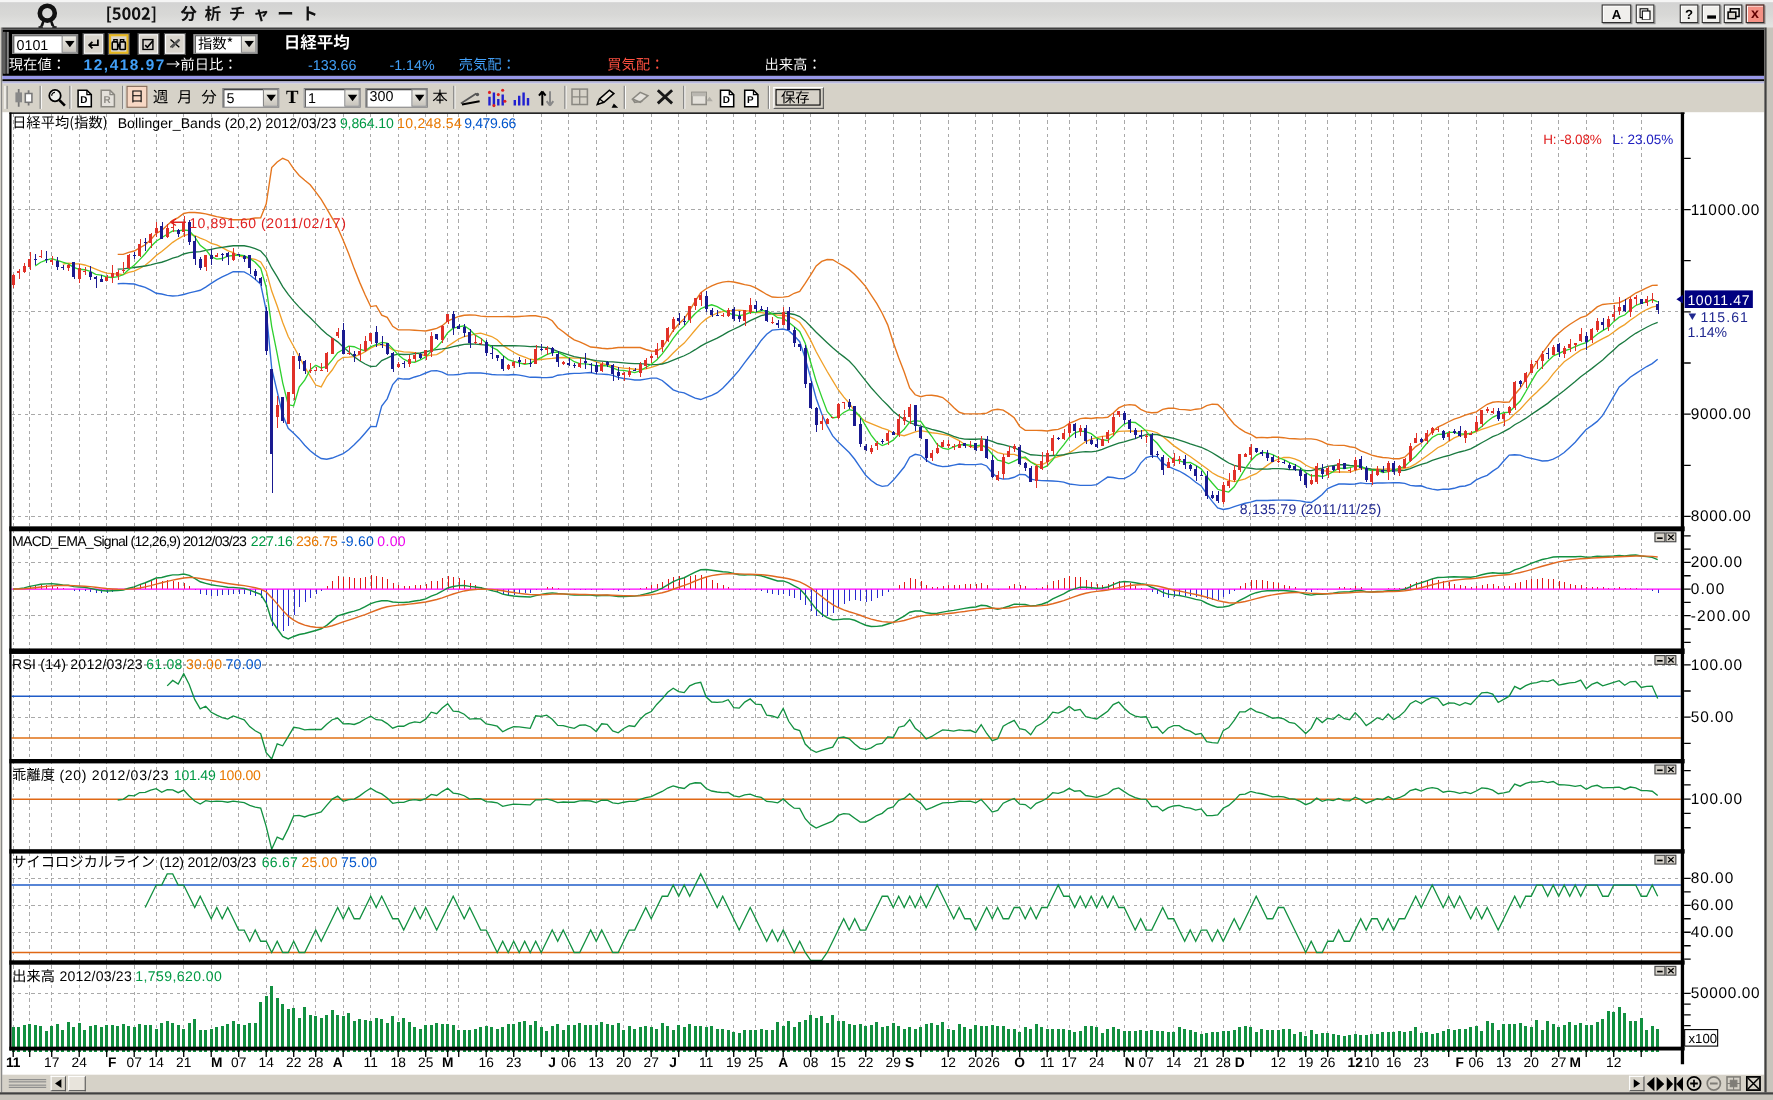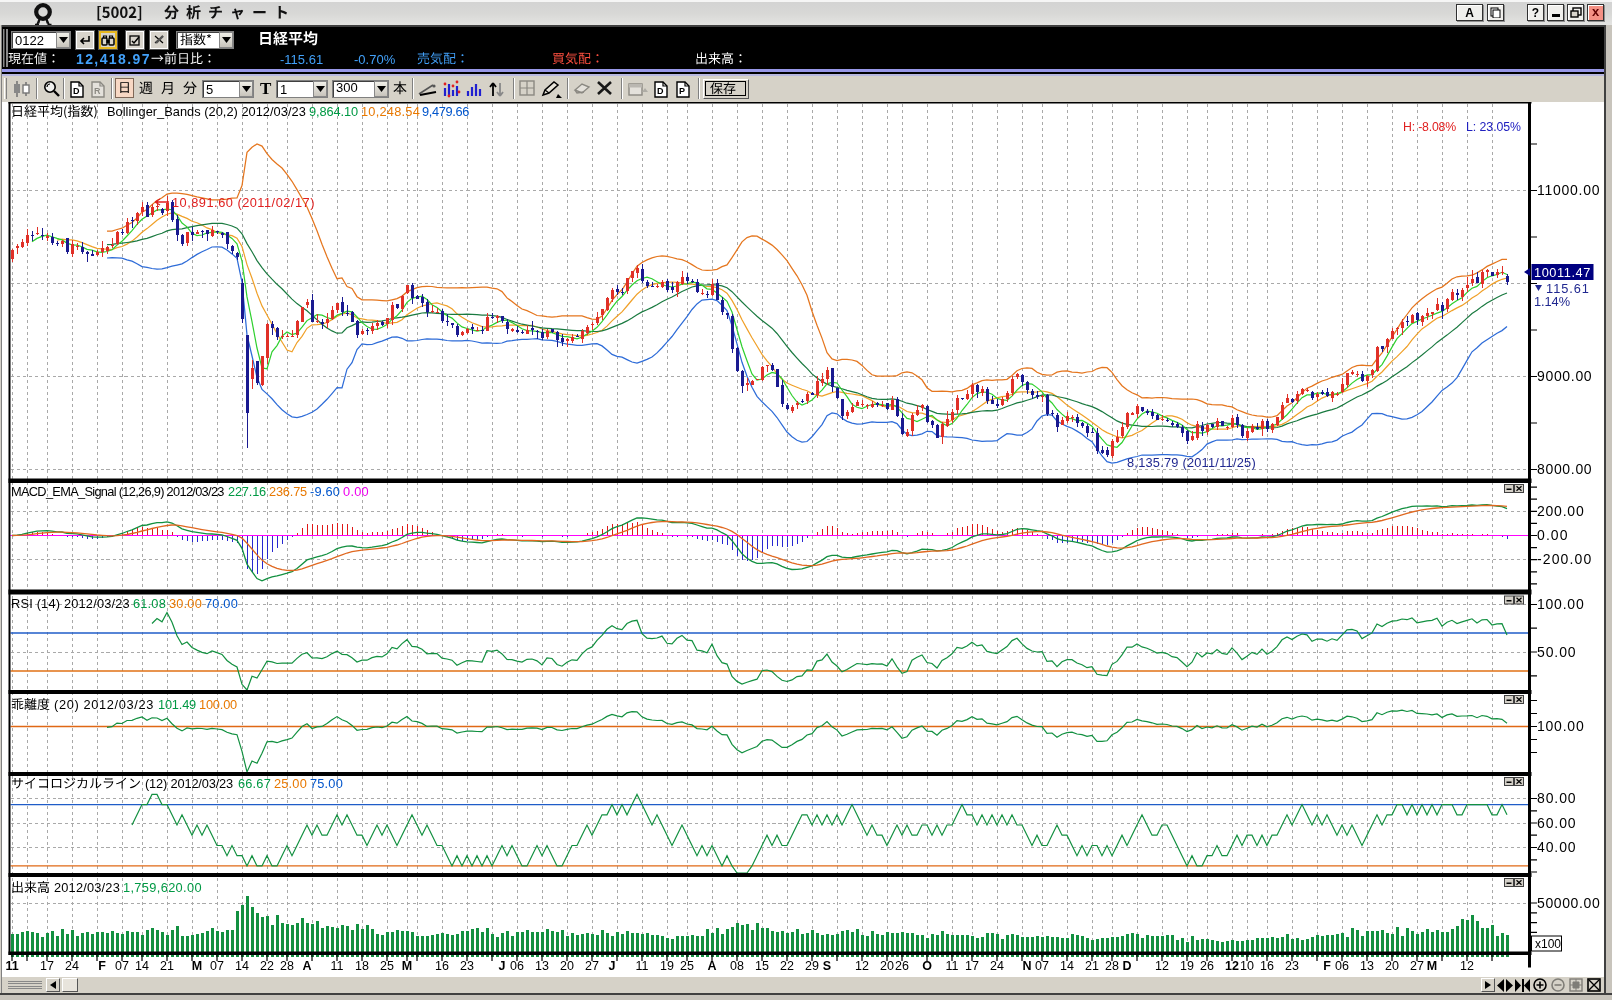--- a/index.html
+++ b/index.html
@@ -216,21 +216,21 @@
   </div>
 <div style="position:absolute;left:2px;top:27px;width:1602px;height:42px;background:#000"></div>
 <div style="position:absolute;left:3px;top:29px;width:2px;height:38px;background:#888;border-right:1px solid #444"></div>
 <div style="position:absolute;left:6px;top:29px;width:2px;height:38px;background:#888"></div>
 <div style="position:absolute;left:11px;top:31px;width:60px;height:18px;background:#fff;border:1px solid #808080;box-shadow:inset 1px 1px 0 #404040"></div>
 <div style="position:absolute;left:56px;top:32px;width:14px;height:16px;background:linear-gradient(#f0efe8,#c8c4bc);border:1px solid #888;display:flex;align-items:center;justify-content:center">
     <svg width="9" height="6">
       <path d="M0 0h9l-4.5 6z" fill="#000"></path>
     </svg>
   </div>
-<div style="position:absolute;left:15px;top:31px;height:18px;display:flex;align-items:center;font:13px 'Liberation Sans';color:#000">0122</div>
+<div style="position:absolute;left:15px;top:31px;height:18px;display:flex;align-items:center;font:13px 'Liberation Sans';color:#000">0101</div>
 <div style="position:absolute;left:76px;top:31px;width:18px;height:18px;background:#d8d4cc;border:1px solid #fff;outline:1px solid #555;display:flex;align-items:center;justify-content:center">
     <svg width="12" height="11">
       <path d="M10 1v5H3M5 3L2 6l3 3" stroke="#000" stroke-width="1.6" fill="none"></path>
     </svg>
   </div>
 <div style="position:absolute;left:99px;top:31px;width:18px;height:18px;background:#d8d4cc;border:2px solid #e8b820;outline:1px solid #555;display:flex;align-items:center;justify-content:center">
     <svg width="14" height="13">
       <rect x="1" y="4" width="5" height="7" rx="1" fill="none" stroke="#000" stroke-width="1.5"></rect>
       <rect x="8" y="4" width="5" height="7" rx="1" fill="none" stroke="#000" stroke-width="1.5"></rect>
       <rect x="5.5" y="6" width="3" height="3" fill="#000"></rect>
@@ -261,22 +261,22 @@
 <svg style="position:absolute;left:258px;top:31px" width="62" height="19">
     <path transform="translate(0,12.9)" fill="#fff" d="M4.2 -5L10.8 -5L10.8 -1.6L4.2 -1.6ZM4.2 -6.8L4.2 -10L10.8 -10L10.8 -6.8ZM2.3 -11.8L2.3 1.2L4.2 1.2L4.2 0.2L10.8 0.2L10.8 1.1L12.8 1.1L12.8 -11.8ZM19.3 -3.6C19.6 -2.8 20 -1.6 20.2 -0.8L21.5 -1.3C21.3 -2.1 20.9 -3.2 20.6 -4ZM16 -3.9C15.9 -2.7 15.7 -1.3 15.2 -0.4C15.6 -0.3 16.3 0 16.6 0.2C17 -0.7 17.4 -2.2 17.5 -3.7ZM26.7 -10.5C26.3 -9.8 25.8 -9.2 25.2 -8.7C24.6 -9.2 24.1 -9.8 23.8 -10.5ZM15.4 -6.1L15.5 -4.6L17.7 -4.7L17.7 1.3L19.3 1.3L19.3 -4.8L20 -4.9C20.1 -4.6 20.2 -4.3 20.2 -4.1L21.5 -4.7C21.4 -5.2 21.2 -5.8 20.9 -6.5C21.2 -6.1 21.6 -5.4 21.8 -5C23.1 -5.4 24.3 -5.9 25.3 -6.6C26.2 -5.9 27.4 -5.4 28.6 -5.1C28.9 -5.5 29.4 -6.2 29.7 -6.5C28.6 -6.8 27.5 -7.2 26.6 -7.7C27.7 -8.7 28.6 -10 29.1 -11.6L27.9 -12.1L27.6 -12L21.3 -12L21.3 -10.5L23.1 -10.5L22.1 -10.2C22.6 -9.3 23.2 -8.4 23.9 -7.7C23 -7.2 21.9 -6.8 20.9 -6.5C20.7 -7 20.4 -7.4 20.2 -7.9L19 -7.4C19.2 -7 19.3 -6.7 19.5 -6.3L18.1 -6.2C19 -7.5 20.1 -9 20.9 -10.3L19.4 -10.9C19.1 -10.2 18.6 -9.4 18.1 -8.5C17.9 -8.7 17.8 -8.9 17.6 -9.1C18.1 -9.9 18.7 -11.1 19.3 -12.2L17.7 -12.7C17.4 -11.9 17 -10.9 16.6 -10.1L16.3 -10.4L15.4 -9.2C16 -8.6 16.7 -7.8 17.2 -7.1L16.5 -6.2ZM24.4 -5.8L24.4 -4L21.9 -4L21.9 -2.4L24.4 -2.4L24.4 -0.6L21 -0.6L21 0.9L29.5 0.9L29.5 -0.6L26.2 -0.6L26.2 -2.4L28.9 -2.4L28.9 -4L26.2 -4L26.2 -5.8ZM32.4 -9.1C32.9 -8.1 33.3 -6.7 33.5 -5.9L35.2 -6.5C35.1 -7.3 34.5 -8.6 34 -9.6ZM40.9 -9.6C40.6 -8.6 40.1 -7.3 39.6 -6.4L41.2 -6C41.7 -6.7 42.3 -7.9 42.9 -9.1ZM30.7 -5.5L30.7 -3.6L36.6 -3.6L36.6 1.3L38.4 1.3L38.4 -3.6L44.4 -3.6L44.4 -5.5L38.4 -5.5L38.4 -10L43.5 -10L43.5 -11.8L31.5 -11.8L31.5 -10L36.6 -10L36.6 -5.5ZM50.8 -2.7L51.5 -0.9C52.9 -1.5 54.8 -2.2 56.5 -3L56.2 -4.5C54.2 -3.8 52.1 -3 50.8 -2.7ZM45.3 -2.9L46 -1C47.4 -1.6 49.2 -2.4 50.9 -3.1L50.5 -4.8L49 -4.2L49 -7.7L49.8 -7.7L49.6 -7.5C50.1 -7.3 50.8 -6.7 51.2 -6.4L51.6 -6.9L51.6 -5.7L56 -5.7L56 -7.3L51.9 -7.3C52.1 -7.7 52.4 -8.1 52.7 -8.6L57.4 -8.6C57.3 -3.3 57.1 -1.2 56.6 -0.7C56.5 -0.5 56.3 -0.4 56 -0.4C55.6 -0.4 54.8 -0.4 54 -0.5C54.3 0 54.5 0.8 54.6 1.3C55.4 1.4 56.3 1.4 56.9 1.3C57.4 1.2 57.9 1 58.3 0.4C58.9 -0.3 59.1 -2.8 59.3 -9.5C59.3 -9.7 59.3 -10.3 59.3 -10.3L53.5 -10.3C53.7 -11 54 -11.7 54.2 -12.4L52.3 -12.8C51.9 -11.2 51.3 -9.7 50.4 -8.5L50.4 -9.4L49 -9.4L49 -12.6L47.3 -12.6L47.3 -9.4L45.7 -9.4L45.7 -7.7L47.3 -7.7L47.3 -3.5C46.5 -3.3 45.9 -3 45.3 -2.9Z"></path>
   </svg>
 <svg style="position:absolute;left:8px;top:52px" width="54" height="16">
     <path transform="translate(0,11.18)" fill="#fff" d="M6.6 -7.4L10.9 -7.4L10.9 -6.1L6.6 -6.1ZM6.6 -5.3L10.9 -5.3L10.9 -4L6.6 -4ZM6.6 -9.5L10.9 -9.5L10.9 -8.2L6.6 -8.2ZM0.4 -1.9L0.7 -1C1.9 -1.4 3.7 -1.9 5.3 -2.4L5.2 -3.2L3.4 -2.7L3.4 -5.7L5 -5.7L5 -6.6L3.4 -6.6L3.4 -9.3L5.1 -9.3L5.1 -10.3L0.6 -10.3L0.6 -9.3L2.4 -9.3L2.4 -6.6L0.8 -6.6L0.8 -5.7L2.4 -5.7L2.4 -2.5ZM5.7 -10.3L5.7 -3.2L6.9 -3.2C6.7 -1.5 6.1 -0.3 3.8 0.3C4 0.5 4.2 0.9 4.3 1.1C6.9 0.3 7.6 -1.1 7.8 -3.2L9.1 -3.2L9.1 -0.3C9.1 0.7 9.3 0.9 10.3 0.9C10.5 0.9 11.4 0.9 11.6 0.9C12.3 0.9 12.6 0.5 12.7 -1.1C12.4 -1.1 12 -1.3 11.8 -1.4C11.8 -0.1 11.7 0.1 11.5 0.1C11.3 0.1 10.6 0.1 10.4 0.1C10.1 0.1 10.1 0.1 10.1 -0.3L10.1 -3.2L11.8 -3.2L11.8 -10.3ZM18.1 -10.9C17.9 -10.3 17.7 -9.6 17.4 -8.9L13.8 -8.9L13.8 -8L17 -8C16.1 -6.3 15 -4.8 13.5 -3.7C13.6 -3.5 13.9 -3.1 14 -2.8C14.5 -3.2 15.1 -3.7 15.5 -4.1L15.5 1L16.5 1L16.5 -5.3C17.1 -6.1 17.6 -7 18.1 -8L25.2 -8L25.2 -8.9L18.5 -8.9C18.7 -9.5 18.9 -10.1 19.1 -10.7ZM20.8 -7.3L20.8 -4.8L17.8 -4.8L17.8 -3.9L20.8 -3.9L20.8 -0.2L17.3 -0.2L17.3 0.7L25.2 0.7L25.2 -0.2L21.7 -0.2L21.7 -3.9L24.7 -3.9L24.7 -4.8L21.7 -4.8L21.7 -7.3ZM33.4 -5.1L36.7 -5.1L36.7 -4L33.4 -4ZM33.4 -3.3L36.7 -3.3L36.7 -2.2L33.4 -2.2ZM33.4 -6.9L36.7 -6.9L36.7 -5.8L33.4 -5.8ZM32.5 -7.6L32.5 -1.5L37.7 -1.5L37.7 -7.6L34.9 -7.6L35 -8.7L38.4 -8.7L38.4 -9.6L35.1 -9.6L35.2 -10.9L34.3 -10.9L34.2 -9.6L30.6 -9.6L30.6 -8.7L34.1 -8.7L33.9 -7.6ZM30.4 -7L30.4 1L31.3 1L31.3 0.4L38.5 0.4L38.5 -0.5L31.3 -0.5L31.3 -7ZM29.4 -10.9C28.7 -8.9 27.5 -6.9 26.2 -5.7C26.4 -5.5 26.7 -5 26.8 -4.7C27.2 -5.2 27.7 -5.7 28.1 -6.3L28.1 1L29 1L29 -7.8C29.5 -8.7 30 -9.6 30.4 -10.6ZM45.5 -7.1C46 -7.1 46.5 -7.4 46.5 -8C46.5 -8.6 46 -9 45.5 -9C45 -9 44.5 -8.6 44.5 -8C44.5 -7.4 45 -7.1 45.5 -7.1ZM45.5 -0.7C46 -0.7 46.5 -1.1 46.5 -1.7C46.5 -2.3 46 -2.7 45.5 -2.7C45 -2.7 44.5 -2.3 44.5 -1.7C44.5 -1.1 45 -0.7 45.5 -0.7Z"></path>
   </svg>
 <div style="position:absolute;left:76px;top:51px;font:bold 14px 'Liberation Sans';color:#42a0f8;letter-spacing:1.4px">12,418.97</div>
 <svg style="position:absolute;left:151px;top:52px" width="67" height="16">
     <path transform="translate(0,11.18)" fill="#fff" d="M10.5 -5.4L0.5 -5.4L0.5 -4.5L10.5 -4.5C9.9 -4 9 -3.2 8.4 -2.4L9.2 -1.9C10.1 -3.1 11.4 -4.2 12.5 -4.9C11.4 -5.7 10.1 -6.8 9.2 -8L8.4 -7.5C9 -6.7 9.9 -5.9 10.5 -5.4ZM20.9 -6.7L20.9 -1.4L21.8 -1.4L21.8 -6.7ZM23.5 -7.1L23.5 -0.2C23.5 0 23.4 0.1 23.2 0.1C23 0.1 22.3 0.1 21.5 0.1C21.6 0.3 21.8 0.7 21.9 1C22.9 1 23.5 1 23.9 0.8C24.3 0.7 24.5 0.4 24.5 -0.2L24.5 -7.1ZM22.4 -11C22.1 -10.3 21.6 -9.5 21.2 -8.9L17.3 -8.9L17.9 -9.1C17.7 -9.6 17.1 -10.4 16.6 -10.9L15.7 -10.6C16.2 -10.1 16.7 -9.4 16.9 -8.9L13.7 -8.9L13.7 -8L25.3 -8L25.3 -8.9L22.3 -8.9C22.7 -9.4 23.1 -10 23.4 -10.6ZM18.3 -3.9L18.3 -2.6L15.4 -2.6L15.4 -3.9ZM18.3 -4.7L15.4 -4.7L15.4 -6L18.3 -6ZM14.5 -6.8L14.5 1L15.4 1L15.4 -1.8L18.3 -1.8L18.3 -0.1C18.3 0.1 18.3 0.1 18.1 0.1C17.9 0.1 17.3 0.1 16.7 0.1C16.8 0.4 16.9 0.7 17 1C17.9 1 18.4 1 18.8 0.8C19.2 0.7 19.3 0.4 19.3 -0.1L19.3 -6.8ZM29.3 -4.6L35.8 -4.6L35.8 -0.9L29.3 -0.9ZM29.3 -5.5L29.3 -9.1L35.8 -9.1L35.8 -5.5ZM28.3 -10L28.3 0.9L29.3 0.9L29.3 0.1L35.8 0.1L35.8 0.8L36.8 0.8L36.8 -10ZM39.5 -0.3L39.8 0.8C41.4 0.4 43.6 -0.2 45.7 -0.7L45.6 -1.6C44.5 -1.3 43.3 -1.1 42.2 -0.8L42.2 -5.9L45.2 -5.9L45.2 -6.9L42.2 -6.9L42.2 -10.9L41.2 -10.9L41.2 -0.6ZM46.1 -10.9L46.1 -1C46.1 0.4 46.5 0.8 47.8 0.8C48 0.8 49.7 0.8 50 0.8C51.2 0.8 51.5 0 51.6 -2.1C51.3 -2.2 50.9 -2.3 50.7 -2.5C50.6 -0.7 50.5 -0.2 49.9 -0.2C49.5 -0.2 48.2 -0.2 47.9 -0.2C47.3 -0.2 47.2 -0.3 47.2 -1L47.2 -5.3C48.5 -5.8 50 -6.5 51.1 -7.3L50.4 -8.1C49.6 -7.5 48.4 -6.8 47.2 -6.2L47.2 -10.9ZM58.5 -7.1C59 -7.1 59.5 -7.4 59.5 -8C59.5 -8.6 59 -9 58.5 -9C58 -9 57.5 -8.6 57.5 -8C57.5 -7.4 58 -7.1 58.5 -7.1ZM58.5 -0.7C59 -0.7 59.5 -1.1 59.5 -1.7C59.5 -2.3 59 -2.7 58.5 -2.7C58 -2.7 57.5 -2.3 57.5 -1.7C57.5 -1.1 58 -0.7 58.5 -0.7Z"></path>
   </svg>
-<div style="position:absolute;left:280px;top:52px;font:13px 'Liberation Sans';color:#42a0f8">-115.61</div>
-<div style="position:absolute;left:354px;top:52px;font:13px 'Liberation Sans';color:#42a0f8">-0.70%</div>
+<div style="position:absolute;left:280px;top:52px;font:13px 'Liberation Sans';color:#42a0f8">-133.66</div>
+<div style="position:absolute;left:354px;top:52px;font:13px 'Liberation Sans';color:#42a0f8">-1.14%</div>
 <svg style="position:absolute;left:417px;top:52px" width="54" height="16">
     <path transform="translate(0,11.18)" fill="#42a0f8" d="M1.2 -5.5L1.2 -3L2.1 -3L2.1 -4.6L10.9 -4.6L10.9 -3L11.8 -3L11.8 -5.5ZM7.5 -4L7.5 -0.5C7.5 0.5 7.8 0.8 9 0.8C9.2 0.8 10.6 0.8 10.9 0.8C11.9 0.8 12.2 0.4 12.3 -1.4C12 -1.5 11.6 -1.6 11.4 -1.8C11.3 -0.3 11.3 -0.1 10.8 -0.1C10.5 -0.1 9.3 -0.1 9.1 -0.1C8.5 -0.1 8.4 -0.2 8.4 -0.5L8.4 -4ZM4.3 -4C4.1 -1.7 3.6 -0.4 0.6 0.2C0.8 0.4 1 0.8 1.1 1.1C4.4 0.3 5.1 -1.3 5.3 -4ZM6 -10.9L6 -9.6L0.8 -9.6L0.8 -8.7L6 -8.7L6 -7.4L2.1 -7.4L2.1 -6.6L11 -6.6L11 -7.4L7 -7.4L7 -8.7L12.2 -8.7L12.2 -9.6L7 -9.6L7 -10.9ZM16.3 -7.7L16.3 -6.9L23.8 -6.9L23.8 -7.7ZM16.3 -10.9C15.8 -9.1 14.8 -7.4 13.5 -6.4C13.7 -6.3 14.2 -5.9 14.4 -5.8C15.2 -6.5 15.9 -7.5 16.5 -8.7L25 -8.7L25 -9.5L16.9 -9.5C17 -9.9 17.2 -10.3 17.3 -10.7ZM14.8 -5.8L14.8 -5L22.3 -5C22.3 -1.4 22.6 1 24.4 1.1C25.2 1 25.4 0.5 25.5 -1.2C25.2 -1.3 25 -1.5 24.8 -1.8C24.8 -0.7 24.7 0.1 24.4 0.1C23.4 0.1 23.3 -2.4 23.2 -5.8ZM15.1 -3.6C15.9 -3.1 16.8 -2.6 17.6 -2C16.5 -1 15.2 -0.2 13.8 0.4C14.1 0.6 14.4 0.9 14.6 1.1C15.9 0.5 17.2 -0.4 18.4 -1.4C19.3 -0.7 20.1 -0 20.6 0.6L21.4 -0.2C20.8 -0.8 20 -1.5 19.1 -2.2C19.7 -2.8 20.3 -3.6 20.7 -4.4L19.8 -4.7C19.4 -4 18.9 -3.3 18.3 -2.7C17.5 -3.2 16.6 -3.8 15.8 -4.2ZM33.2 -10.3L33.2 -9.4L37.2 -9.4L37.2 -6.2L33.2 -6.2L33.2 -0.6C33.2 0.6 33.6 0.9 34.8 0.9C35.1 0.9 36.7 0.9 37 0.9C38.2 0.9 38.5 0.3 38.6 -1.8C38.3 -1.9 37.9 -2.1 37.7 -2.2C37.6 -0.4 37.5 -0 36.9 -0C36.6 -0 35.2 -0 34.9 -0C34.3 -0 34.2 -0.1 34.2 -0.6L34.2 -5.3L37.2 -5.3L37.2 -4.4L38.1 -4.4L38.1 -10.3ZM27.9 -2.1L31.5 -2.1L31.5 -0.7L27.9 -0.7ZM27.9 -2.8L27.9 -7.2L28.7 -7.2L28.7 -6.2C28.7 -5.5 28.6 -4.6 27.9 -4C28 -3.9 28.2 -3.7 28.3 -3.6C29.1 -4.3 29.3 -5.4 29.3 -6.1L29.3 -7.2L30 -7.2L30 -4.7C30 -4.1 30.2 -4 30.7 -4C30.8 -4 31.2 -4 31.3 -4L31.5 -4L31.5 -2.8ZM26.7 -10.4L26.7 -9.5L28.6 -9.5L28.6 -8L27.1 -8L27.1 1L27.9 1L27.9 0.1L31.5 0.1L31.5 0.8L32.3 0.8L32.3 -8L30.8 -8L30.8 -9.5L32.6 -9.5L32.6 -10.4ZM29.3 -8L29.3 -9.5L30.1 -9.5L30.1 -8ZM30.6 -7.2L31.5 -7.2L31.5 -4.6L31.4 -4.6C31.4 -4.6 31.4 -4.5 31.2 -4.5C31.1 -4.5 30.8 -4.5 30.7 -4.5C30.6 -4.5 30.6 -4.6 30.6 -4.7ZM45.5 -7.1C46 -7.1 46.5 -7.4 46.5 -8C46.5 -8.6 46 -9 45.5 -9C45 -9 44.5 -8.6 44.5 -8C44.5 -7.4 45 -7.1 45.5 -7.1ZM45.5 -0.7C46 -0.7 46.5 -1.1 46.5 -1.7C46.5 -2.3 46 -2.7 45.5 -2.7C45 -2.7 44.5 -2.3 44.5 -1.7C44.5 -1.1 45 -0.7 45.5 -0.7Z"></path>
   </svg>
 <svg style="position:absolute;left:552px;top:52px" width="54" height="16">
     <path transform="translate(0,11.18)" fill="#ff5040" d="M8.4 -9.5L10.6 -9.5L10.6 -8.2L8.4 -8.2ZM5.4 -9.5L7.6 -9.5L7.6 -8.2L5.4 -8.2ZM2.4 -9.5L4.5 -9.5L4.5 -8.2L2.4 -8.2ZM1.5 -10.3L1.5 -7.4L11.6 -7.4L11.6 -10.3ZM3.2 -4.4L9.8 -4.4L9.8 -3.4L3.2 -3.4ZM3.2 -2.7L9.8 -2.7L9.8 -1.7L3.2 -1.7ZM3.2 -6L9.8 -6L9.8 -5L3.2 -5ZM2.3 -6.7L2.3 -1.1L10.8 -1.1L10.8 -6.7ZM7.6 -0.4C9.1 0.1 10.5 0.7 11.4 1.1L12.4 0.5C11.4 0.1 9.8 -0.5 8.3 -0.9ZM4.5 -0.9C3.6 -0.4 2 0.1 0.7 0.3C0.9 0.5 1.2 0.9 1.4 1.1C2.7 0.7 4.4 0.1 5.4 -0.5ZM16.3 -7.7L16.3 -6.9L23.8 -6.9L23.8 -7.7ZM16.3 -10.9C15.8 -9.1 14.8 -7.4 13.5 -6.4C13.7 -6.3 14.2 -5.9 14.4 -5.8C15.2 -6.5 15.9 -7.5 16.5 -8.7L25 -8.7L25 -9.5L16.9 -9.5C17 -9.9 17.2 -10.3 17.3 -10.7ZM14.8 -5.8L14.8 -5L22.3 -5C22.3 -1.4 22.6 1 24.4 1.1C25.2 1 25.4 0.5 25.5 -1.2C25.2 -1.3 25 -1.5 24.8 -1.8C24.8 -0.7 24.7 0.1 24.4 0.1C23.4 0.1 23.3 -2.4 23.2 -5.8ZM15.1 -3.6C15.9 -3.1 16.8 -2.6 17.6 -2C16.5 -1 15.2 -0.2 13.8 0.4C14.1 0.6 14.4 0.9 14.6 1.1C15.9 0.5 17.2 -0.4 18.4 -1.4C19.3 -0.7 20.1 -0 20.6 0.6L21.4 -0.2C20.8 -0.8 20 -1.5 19.1 -2.2C19.7 -2.8 20.3 -3.6 20.7 -4.4L19.8 -4.7C19.4 -4 18.9 -3.3 18.3 -2.7C17.5 -3.2 16.6 -3.8 15.8 -4.2ZM33.2 -10.3L33.2 -9.4L37.2 -9.4L37.2 -6.2L33.2 -6.2L33.2 -0.6C33.2 0.6 33.6 0.9 34.8 0.9C35.1 0.9 36.7 0.9 37 0.9C38.2 0.9 38.5 0.3 38.6 -1.8C38.3 -1.9 37.9 -2.1 37.7 -2.2C37.6 -0.4 37.5 -0 36.9 -0C36.6 -0 35.2 -0 34.9 -0C34.3 -0 34.2 -0.1 34.2 -0.6L34.2 -5.3L37.2 -5.3L37.2 -4.4L38.1 -4.4L38.1 -10.3ZM27.9 -2.1L31.5 -2.1L31.5 -0.7L27.9 -0.7ZM27.9 -2.8L27.9 -7.2L28.7 -7.2L28.7 -6.2C28.7 -5.5 28.6 -4.6 27.9 -4C28 -3.9 28.2 -3.7 28.3 -3.6C29.1 -4.3 29.3 -5.4 29.3 -6.1L29.3 -7.2L30 -7.2L30 -4.7C30 -4.1 30.2 -4 30.7 -4C30.8 -4 31.2 -4 31.3 -4L31.5 -4L31.5 -2.8ZM26.7 -10.4L26.7 -9.5L28.6 -9.5L28.6 -8L27.1 -8L27.1 1L27.9 1L27.9 0.1L31.5 0.1L31.5 0.8L32.3 0.8L32.3 -8L30.8 -8L30.8 -9.5L32.6 -9.5L32.6 -10.4ZM29.3 -8L29.3 -9.5L30.1 -9.5L30.1 -8ZM30.6 -7.2L31.5 -7.2L31.5 -4.6L31.4 -4.6C31.4 -4.6 31.4 -4.5 31.2 -4.5C31.1 -4.5 30.8 -4.5 30.7 -4.5C30.6 -4.5 30.6 -4.6 30.6 -4.7ZM45.5 -7.1C46 -7.1 46.5 -7.4 46.5 -8C46.5 -8.6 46 -9 45.5 -9C45 -9 44.5 -8.6 44.5 -8C44.5 -7.4 45 -7.1 45.5 -7.1ZM45.5 -0.7C46 -0.7 46.5 -1.1 46.5 -1.7C46.5 -2.3 46 -2.7 45.5 -2.7C45 -2.7 44.5 -2.3 44.5 -1.7C44.5 -1.1 45 -0.7 45.5 -0.7Z"></path>
   </svg>
 <svg style="position:absolute;left:695px;top:52px" width="54" height="16">
     <path transform="translate(0,11.18)" fill="#fff" d="M2 -9.7L2 -5.2L5.9 -5.2L5.9 -0.7L2.4 -0.7L2.4 -4.4L1.5 -4.4L1.5 1L2.4 1L2.4 0.2L10.6 0.2L10.6 1L11.6 1L11.6 -4.4L10.6 -4.4L10.6 -0.7L6.9 -0.7L6.9 -5.2L11.1 -5.2L11.1 -9.7L10.1 -9.7L10.1 -6.1L6.9 -6.1L6.9 -10.9L5.9 -10.9L5.9 -6.1L2.9 -6.1L2.9 -9.7ZM22.8 -8.2C22.5 -7.4 22 -6.3 21.5 -5.6L22.3 -5.3C22.8 -5.9 23.4 -7 23.8 -7.9ZM15.4 -7.8C15.9 -7 16.4 -6 16.6 -5.3L17.5 -5.7C17.3 -6.3 16.8 -7.4 16.3 -8.1ZM19 -10.9L19 -9.3L14.4 -9.3L14.4 -8.4L19 -8.4L19 -5.1L13.7 -5.1L13.7 -4.2L18.3 -4.2C17.1 -2.6 15.2 -1.1 13.4 -0.3C13.7 -0.1 14 0.2 14.1 0.5C15.9 -0.4 17.7 -1.9 19 -3.7L19 1L20 1L20 -3.7C21.3 -2 23.1 -0.4 24.9 0.5C25.1 0.3 25.3 -0.1 25.6 -0.3C23.8 -1.1 21.9 -2.6 20.7 -4.2L25.3 -4.2L25.3 -5.1L20 -5.1L20 -8.4L24.7 -8.4L24.7 -9.3L20 -9.3L20 -10.9ZM29.9 -7.4L35 -7.4L35 -6.1L29.9 -6.1ZM29 -8.1L29 -5.4L36 -5.4L36 -8.1ZM31.9 -10.9L31.9 -9.7L26.8 -9.7L26.8 -8.8L38.1 -8.8L38.1 -9.7L32.9 -9.7L32.9 -10.9ZM27.4 -4.6L27.4 1L28.4 1L28.4 -3.8L36.7 -3.8L36.7 -0.1C36.7 0 36.6 0.1 36.4 0.1C36.2 0.1 35.5 0.1 34.6 0.1C34.7 0.4 34.9 0.7 34.9 1C36 1 36.7 1 37.1 0.9C37.5 0.7 37.7 0.4 37.7 -0.1L37.7 -4.6ZM30.9 -2.2L34.1 -2.2L34.1 -0.9L30.9 -0.9ZM30 -2.9L30 0.5L30.9 0.5L30.9 -0.2L35 -0.2L35 -2.9ZM45.5 -7.1C46 -7.1 46.5 -7.4 46.5 -8C46.5 -8.6 46 -9 45.5 -9C45 -9 44.5 -8.6 44.5 -8C44.5 -7.4 45 -7.1 45.5 -7.1ZM45.5 -0.7C46 -0.7 46.5 -1.1 46.5 -1.7C46.5 -2.3 46 -2.7 45.5 -2.7C45 -2.7 44.5 -2.3 44.5 -1.7C44.5 -1.1 45 -0.7 45.5 -0.7Z"></path>
   </svg>
 <div style="position:absolute;left:2px;top:69px;width:1602px;height:2.5px;background:#9898e8"></div>

